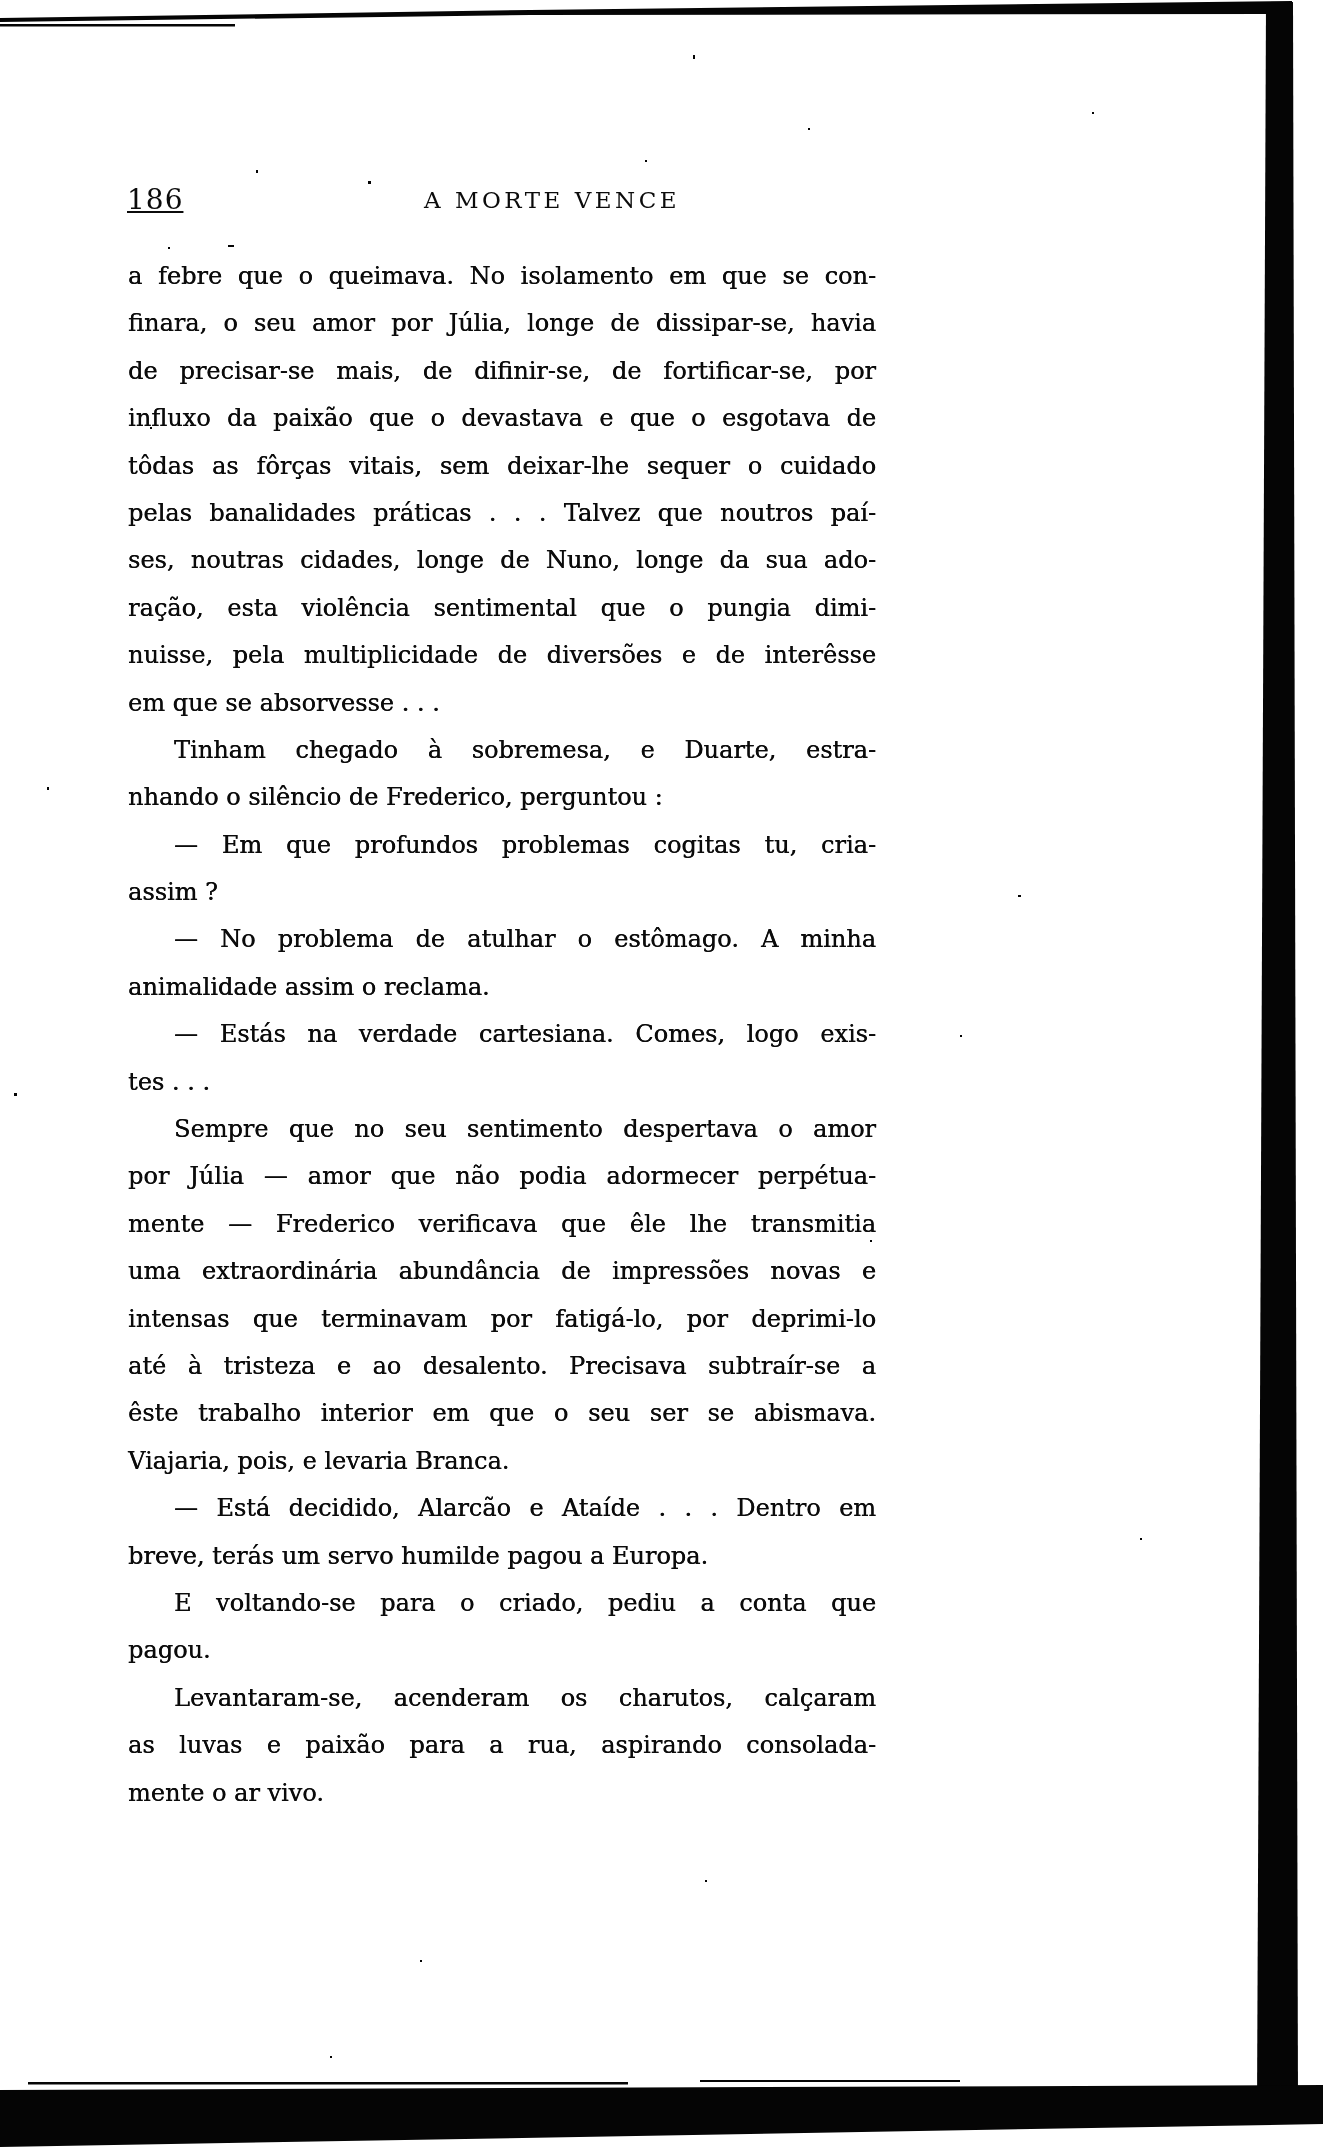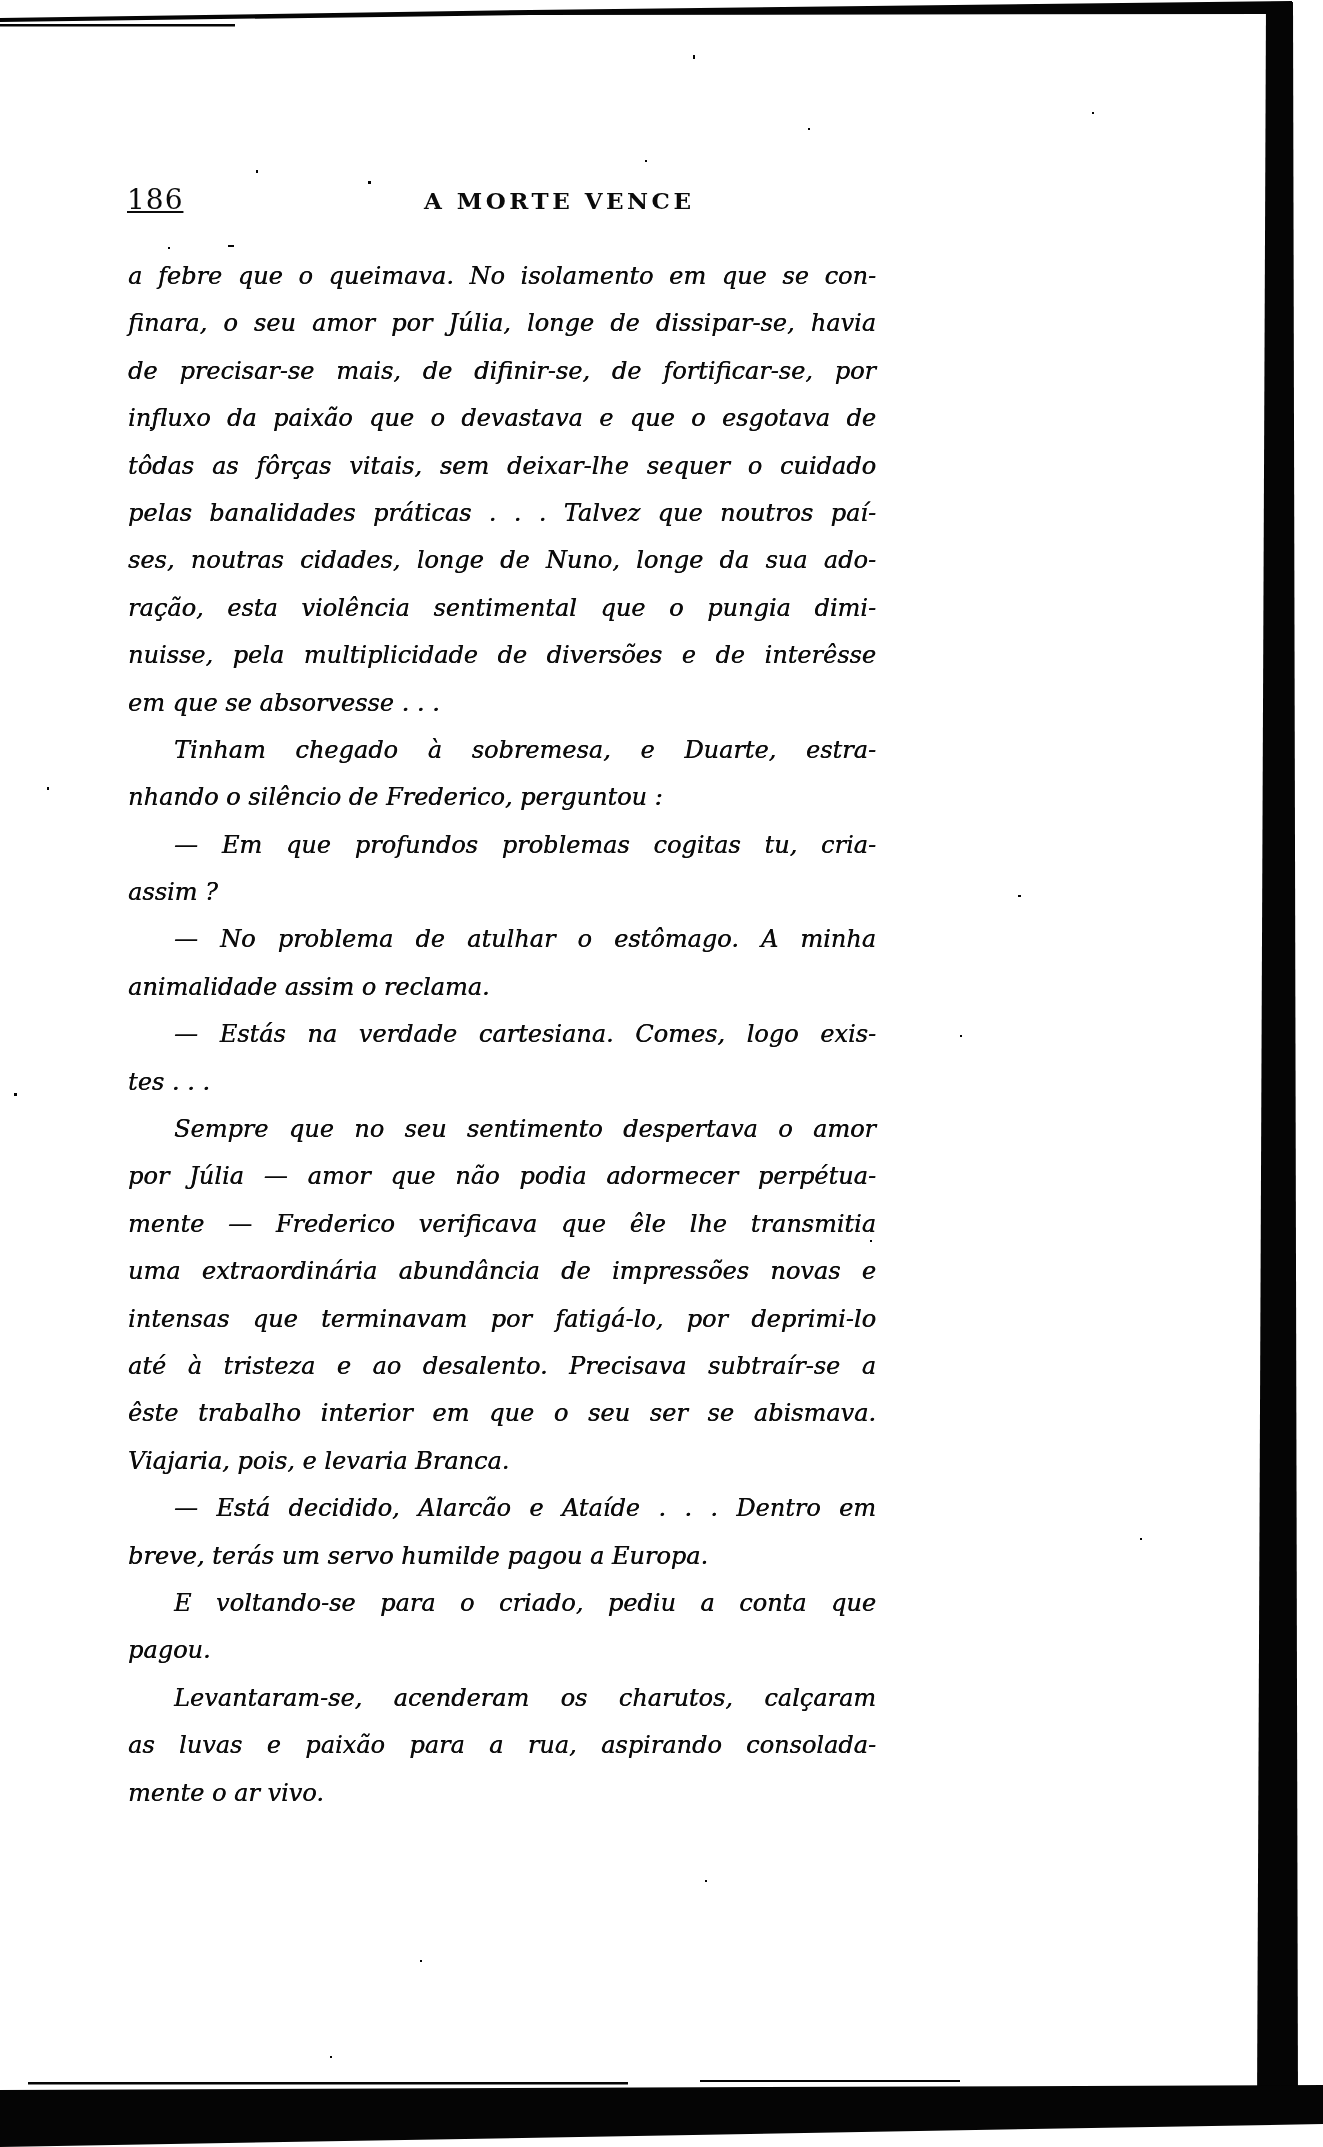--- a/index.html
+++ b/index.html
@@ -11,28 +11,28 @@
     font-family:"DejaVu Serif","Liberation Serif",serif;
     color:#0b0b0b;
   }
   .page{position:absolute;inset:0;}
   .page-number{
     position:absolute;left:127px;top:183px;
     font-size:28px;letter-spacing:1px;text-decoration:underline;
   }
   .running-title{
     position:absolute;left:424px;top:187px;
-    font-size:23px;font-weight:bold;letter-spacing:3.5px;
+    font-size:23px;font-weight:normal;letter-spacing:3.5px;
   }
   .body-text{
     position:absolute;left:128px;top:253px;width:748px;
     font-size:24px;line-height:47.4px;
     text-shadow:0.35px 0 0 #0b0b0b;
   }
-  .line{height:47.4px;text-align:left;white-space:normal;font-style:italic;}
+  .line{height:47.4px;text-align:left;white-space:normal;}
   .line.just{text-align:justify;text-align-last:justify;}
   .line.ind{text-indent:46px;}
   .artifacts{position:absolute;inset:0;pointer-events:none;}
 </style>
 </head>
 <body>
 
 <div class="page">
 
   <svg class="artifacts" width="1323" height="2147" viewBox="0 0 1323 2147">

